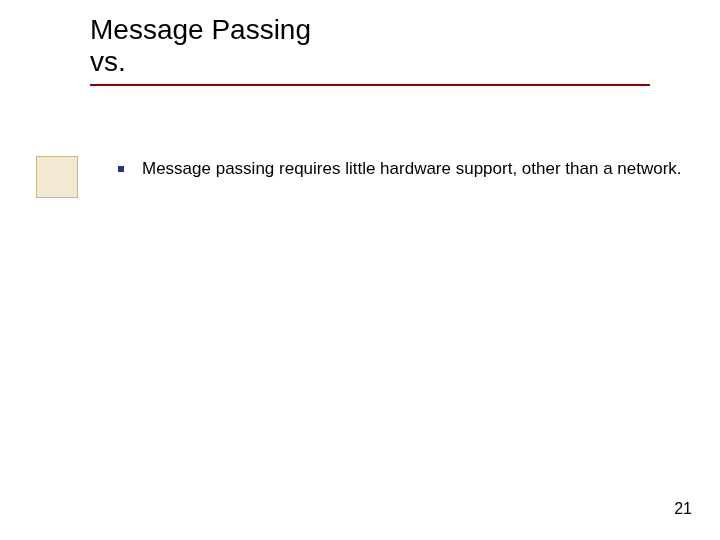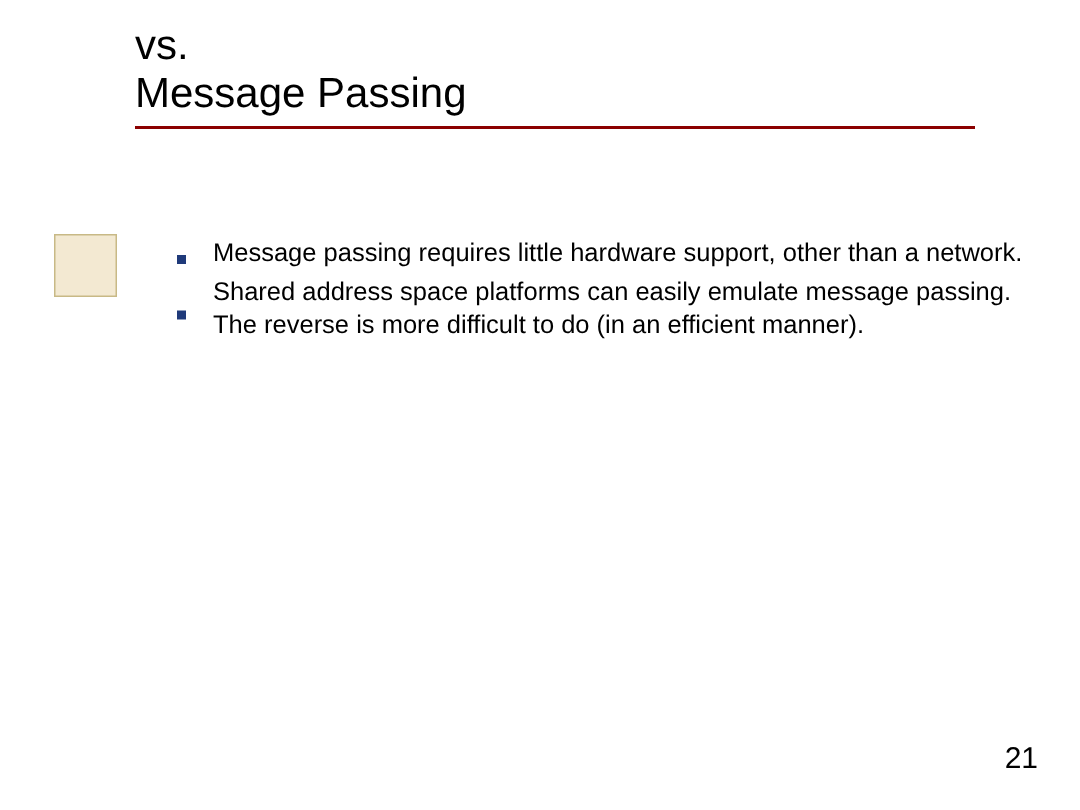--- a/index.html
+++ b/index.html
@@ -47,63 +47,59 @@
     border: 1px solid #c8b986;
   }
   .body-list {
     position: absolute;
     left: 118px;
     top: 158px;
     width: 570px;
   }
   .body-item {
     display: flex;
-    align-items: center;
+    align-items: flex-start;
     margin-bottom: 4px;
   }
   .bullet {
     width: 6px;
     height: 6px;
     background: #1f3a7a;
     margin-top: 8px;
     margin-right: 18px;
     flex: 0 0 6px;
   }
   .body-text {
     font-size: 17px;
     line-height: 1.3;
     color: #000;
   }
   .page-number {
     position: absolute;
     right: 28px;
     bottom: 22px;
-    font-size: 20px;
+    font-size: 16px;
     color: #000;
   }
 </style>
 </head>
 <body>
 
 <div class="slide">
 
   <div class="title-block">
+    <div class="title-line">Message Passing</div>
     <div class="title-line">vs.</div>
-    <div class="title-line">Message Passing</div>
     <div class="title-rule"></div>
   </div>
 
   <div class="accent-box"></div>
 
   <div class="body-list">
     <div class="body-item">
       <div class="bullet"></div>
       <div class="body-text">Message passing requires little hardware support, other than a network.</div>
     </div>
-    <div class="body-item">
-      <div class="bullet"></div>
-      <div class="body-text">Shared address space platforms can easily emulate message passing. The reverse is more difficult to do (in an efficient manner).</div>
-    </div>
   </div>
 
   <div class="page-number">21</div>
 
 </div>
 
 </body></html>

